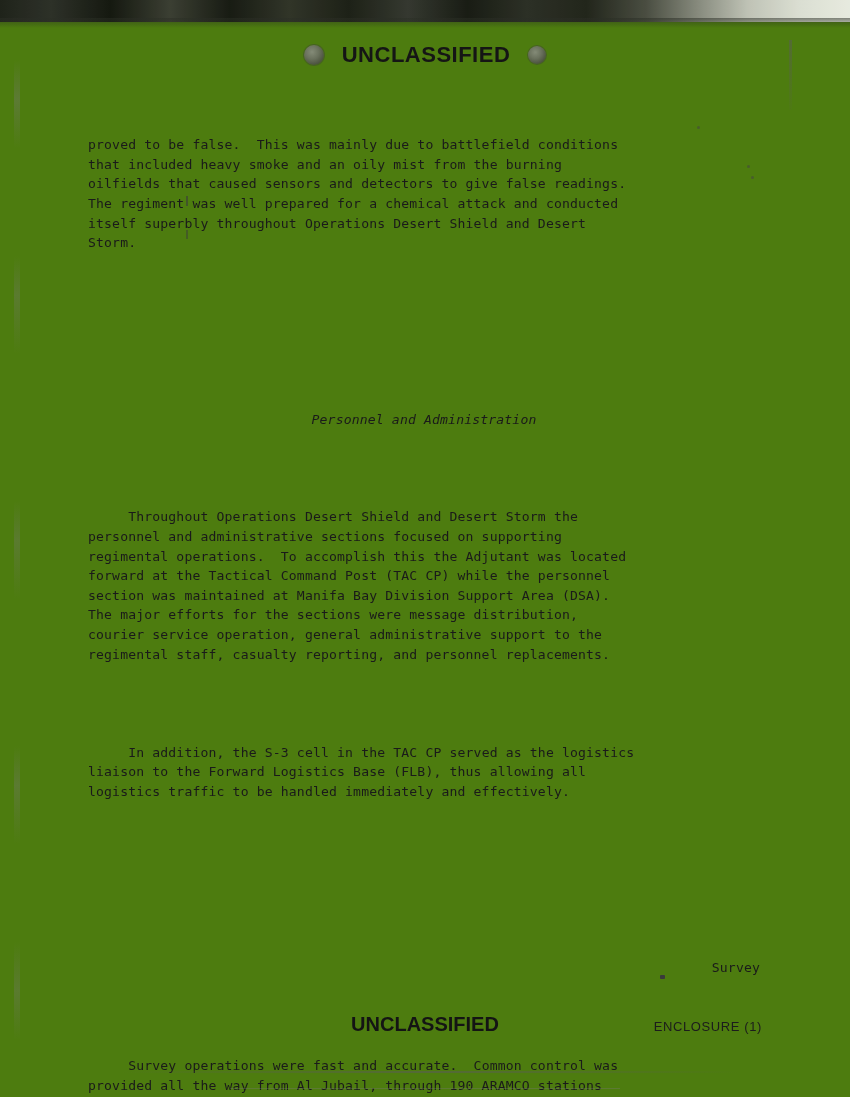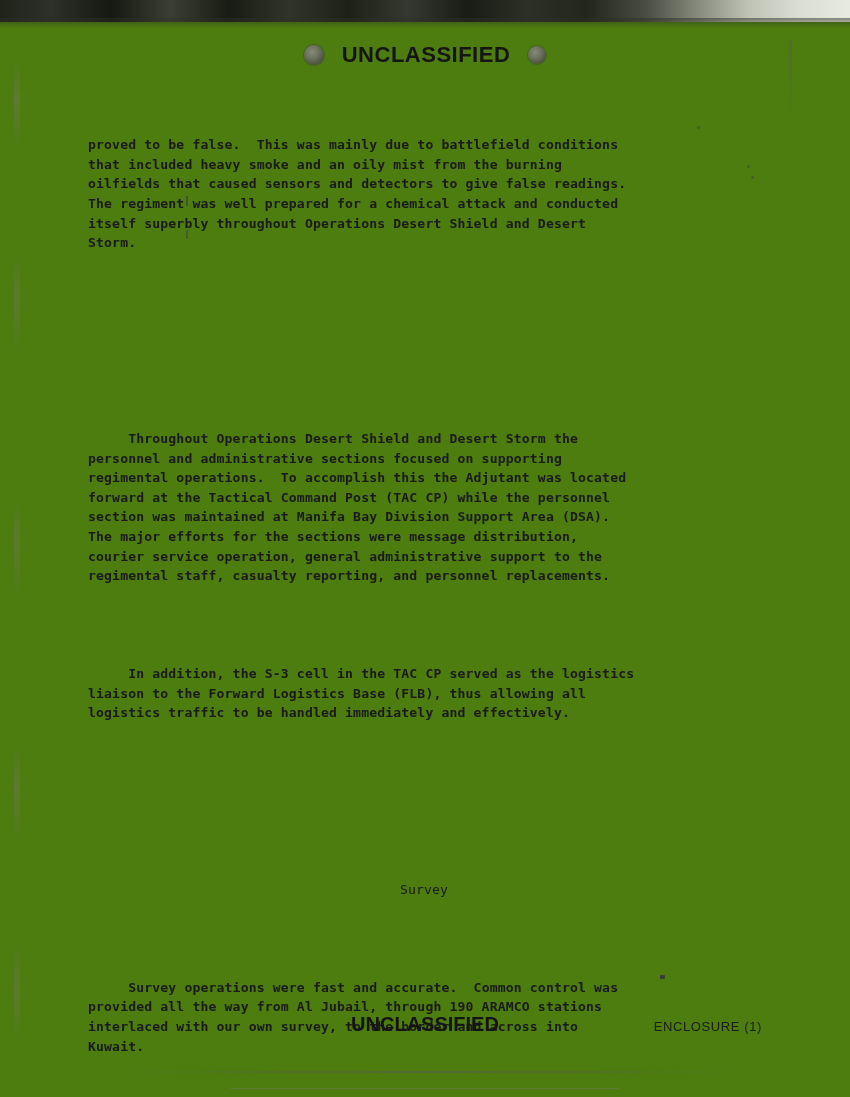--- a/index.html
+++ b/index.html
@@ -110,28 +110,27 @@
     width: 672px;
     font-size: 13.1px;
     line-height: 19.6px;
     letter-spacing: 0.15px;
     color: #1a1a1a;
     white-space: pre-wrap;
   }
   .para {
     margin: 0 0 19.6px 0;
     white-space: pre-wrap;
-    font-weight: bold;
   }
   .section-head {
     margin: 0 0 19.6px 0;
     text-align: center;
     font-style: italic;
   }
-  .section-head.plain { font-style: normal; }
+  .section-head.plain { font-style: normal; text-align: right; }
   .spacer-1 { height: 19.6px; }
 
   
   .footer {
     position: absolute;
     bottom: 62px; left: 0; right: 0;
     height: 22px;
   }
   .footer-center {
     position: absolute;
@@ -198,20 +197,21 @@
   <div class="doc-body">
     <p class="para">proved to be false.  This was mainly due to battlefield conditions
 that included heavy smoke and an oily mist from the burning
 oilfields that caused sensors and detectors to give false readings.
 The regiment was well prepared for a chemical attack and conducted
 itself superbly throughout Operations Desert Shield and Desert
 Storm.</p>
 
     <div class="spacer-1"></div>
 
+    <p class="section-head">Personnel and Administration</p>
 
     <p class="para">     Throughout Operations Desert Shield and Desert Storm the
 personnel and administrative sections focused on supporting
 regimental operations.  To accomplish this the Adjutant was located
 forward at the Tactical Command Post (TAC CP) while the personnel
 section was maintained at Manifa Bay Division Support Area (DSA).
 The major efforts for the sections were message distribution,
 courier service operation, general administrative support to the
 regimental staff, casualty reporting, and personnel replacements.</p>
 

